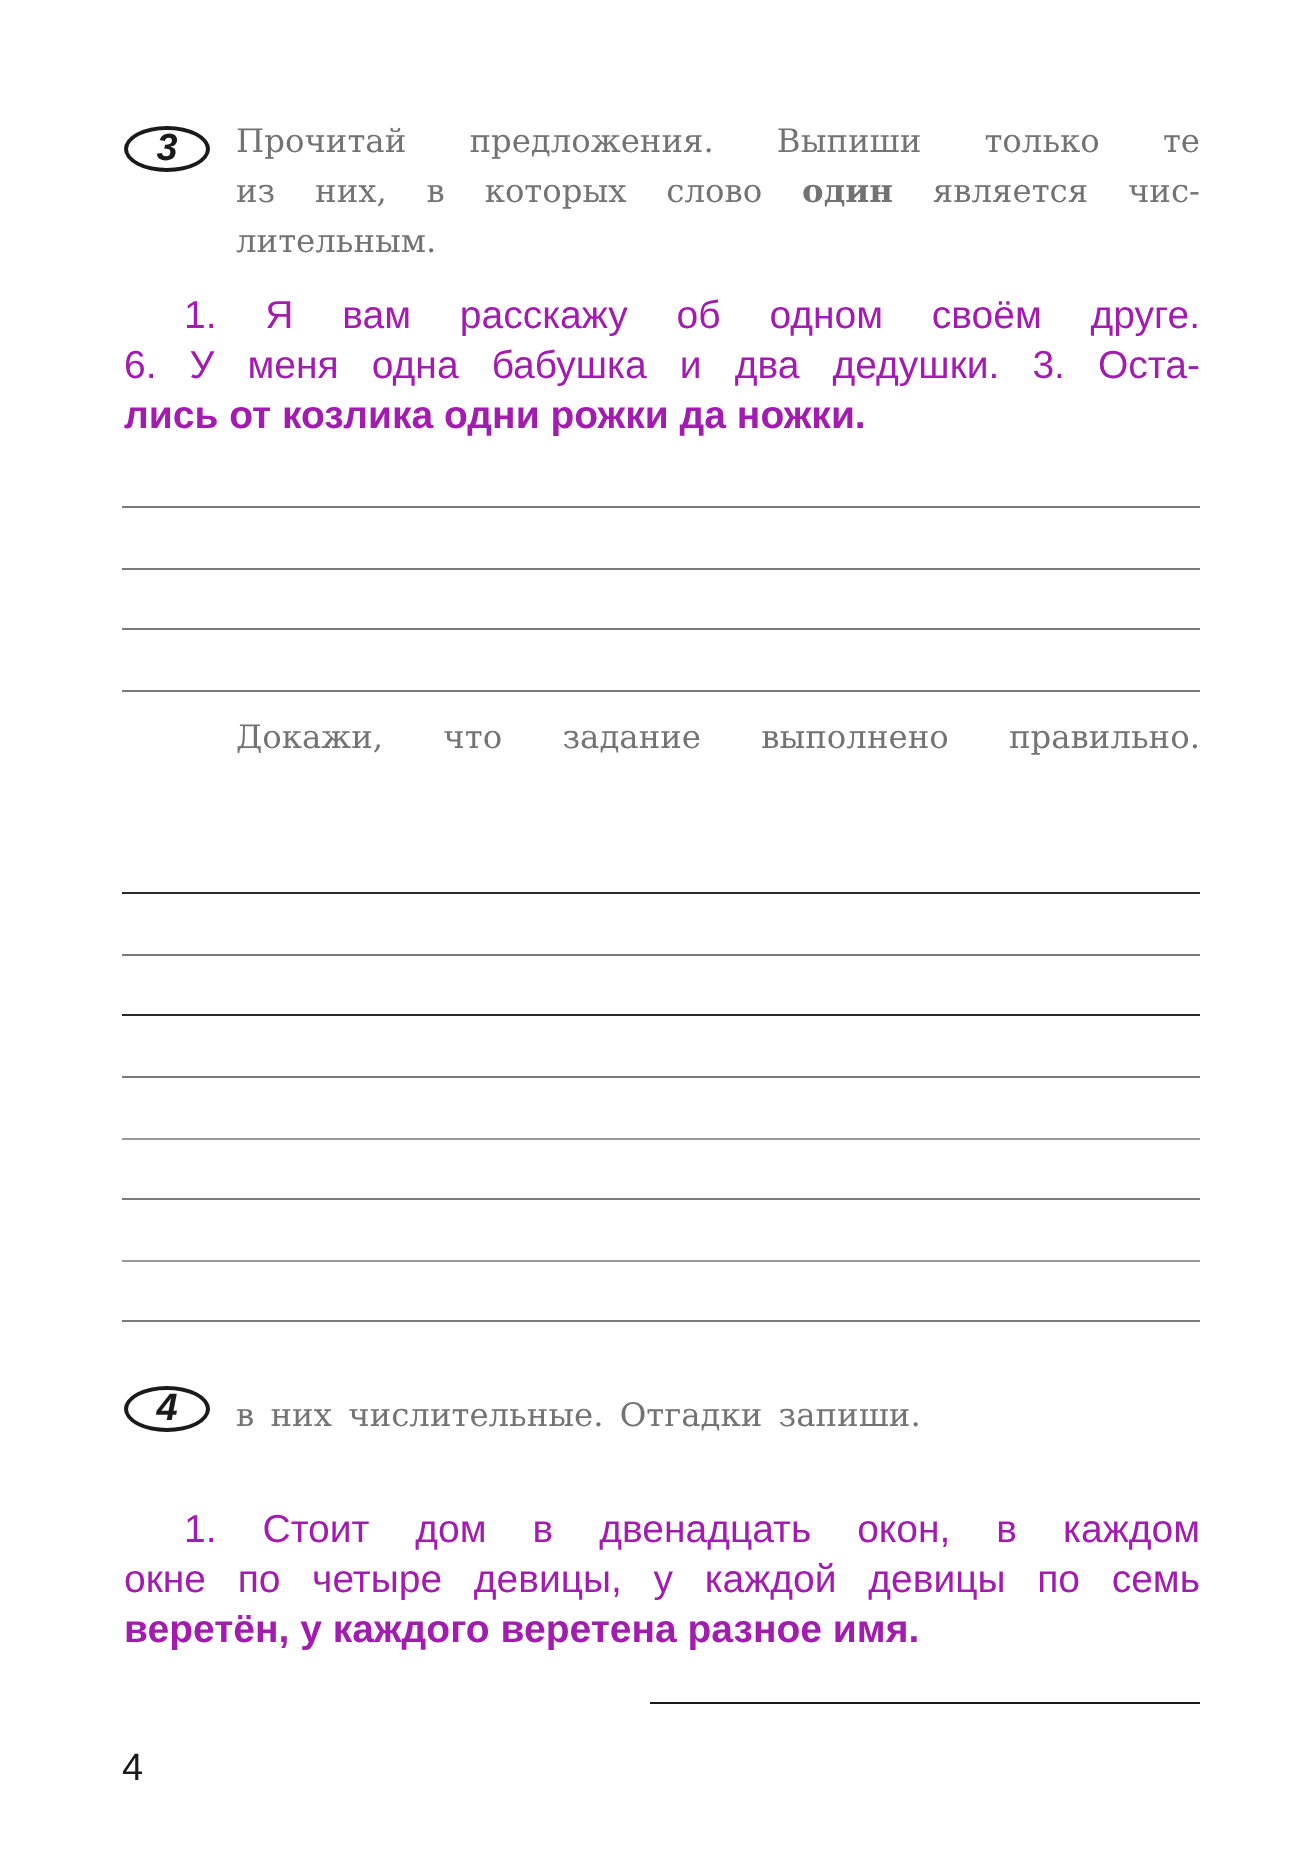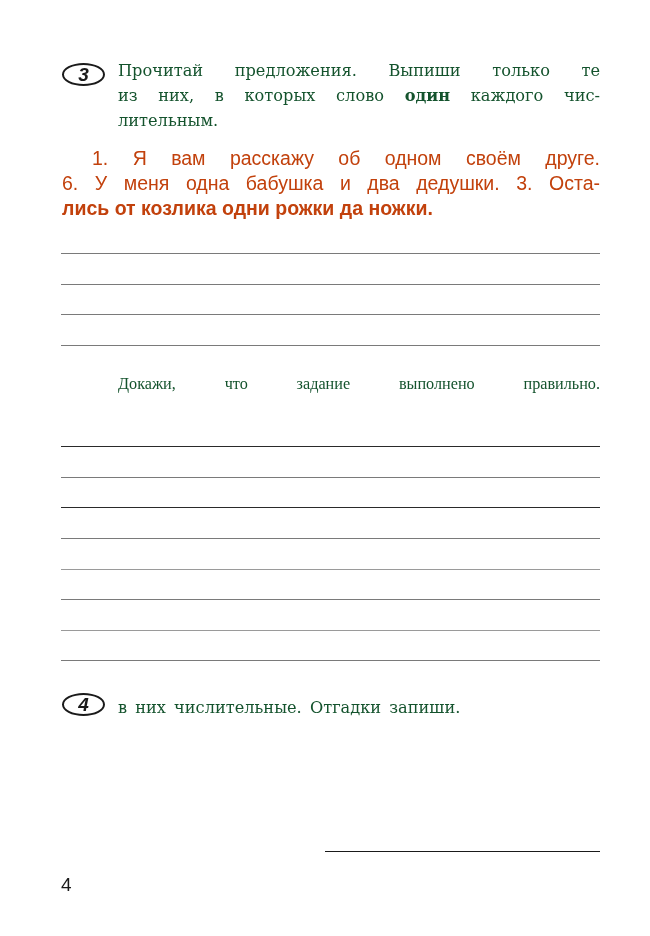--- a/index.html
+++ b/index.html
@@ -13,33 +13,33 @@
     display: flex; align-items: center; justify-content: center;
   }
   .badge span {
     font-family: "Liberation Sans", sans-serif; font-weight: bold; font-style: italic;
     font-size: 19px; line-height: 1; color: #1a1a1a; margin-top: -1px;
   }
 
   .instr {
     position: absolute; left: 118px; width: 482px;
     font-family: "DejaVu Serif", "Liberation Serif", serif;
-    font-size: 16.2px; line-height: 25px; color: #14532d;
+    font-size: 16.2px; line-height: 25px; color: #737373;
     text-align: justify; text-align-last: left;
     word-spacing: 3px;
     margin: 0;
   }
   .instr .line { display: block; text-align: justify; text-align-last: justify; white-space: nowrap; }
   .instr .line.last { text-align-last: left; }
   .instr b { font-weight: bold; }
 
   .body-text {
     position: absolute; left: 62px; width: 538px;
     font-family: "Liberation Sans", sans-serif;
-    font-size: 19.5px; line-height: 25px; color: #c2410c;
+    font-size: 19.5px; line-height: 25px; color: #a21caf;
     margin: 0;
   }
   .body-text .line { display: block; text-align: justify; text-align-last: justify; white-space: nowrap; }
   .body-text .line.indent { padding-left: 30px; }
   .body-text .line.last { text-align-last: left; font-weight: bold; }
 
   .rule { position: absolute; left: 61px; width: 539px; height: 0; border-top: 1.5px solid #7a7a7a; }
   .rule.dark { border-top-color: #2a2a2a; }
   .rule.light { border-top-color: #9a9a9a; }
 
@@ -54,53 +54,58 @@
 <body>
 
 <div class="page">
 
   <div class="badge" style="left:62px; top:63px;">
     <span>3</span>
   </div>
 
   <div class="instr" style="top:58px;">
     <span class="line">Прочитай предложения. Выпиши только те</span>
-    <span class="line"><span>из них, в которых слово </span><b>один</b><span> каждого чис-</span></span>
+    <span class="line"><span>из них, в которых слово </span><b>один</b><span> является чис-</span></span>
     <span class="line last">лительным.</span>
   </div>
 
   <div class="body-text" style="top:146px;">
     <span class="line indent">1. Я вам расскажу об одном своём друге.</span>
     <span class="line">6. У меня одна бабушка и два дедушки. 3. Оста-</span>
     <span class="line last">лись от козлика одни рожки да ножки.</span>
   </div>
 
   <div class="rule" style="top:253px;"></div>
   <div class="rule" style="top:284px;"></div>
   <div class="rule" style="top:314px;"></div>
   <div class="rule" style="top:345px;"></div>
 
-  <div class="instr" style="top:372px;font-family:Liberation Serif, serif;">
+  <div class="instr" style="top:356px;">
     <span class="line">Докажи, что задание выполнено правильно.</span>
   </div>
 
   <div class="rule dark" style="top:446px;"></div>
   <div class="rule" style="top:477px;"></div>
   <div class="rule dark" style="top:507px;"></div>
   <div class="rule" style="top:538px;"></div>
   <div class="rule light" style="top:569px;"></div>
   <div class="rule" style="top:599px;"></div>
   <div class="rule light" style="top:630px;"></div>
   <div class="rule" style="top:660px;"></div>
 
   <div class="badge" style="left:62px; top:693px;">
     <span>4</span>
   </div>
 
   <div class="instr" style="top:695px;">
     <span class="line last">в них числительные. Отгадки запиши.</span>
   </div>
 
+  <div class="body-text" style="top:753px;">
+    <span class="line indent">1. Стоит дом в двенадцать окон, в каждом</span>
+    <span class="line">окне по четыре девицы, у каждой девицы по семь</span>
+    <span class="line last">веретён, у каждого веретена разное имя.</span>
+  </div>
 
   <div class="answer-line" style="top:851px;"></div>
 
   <div class="page-number">4</div>
 </div>
 
 </body></html>

